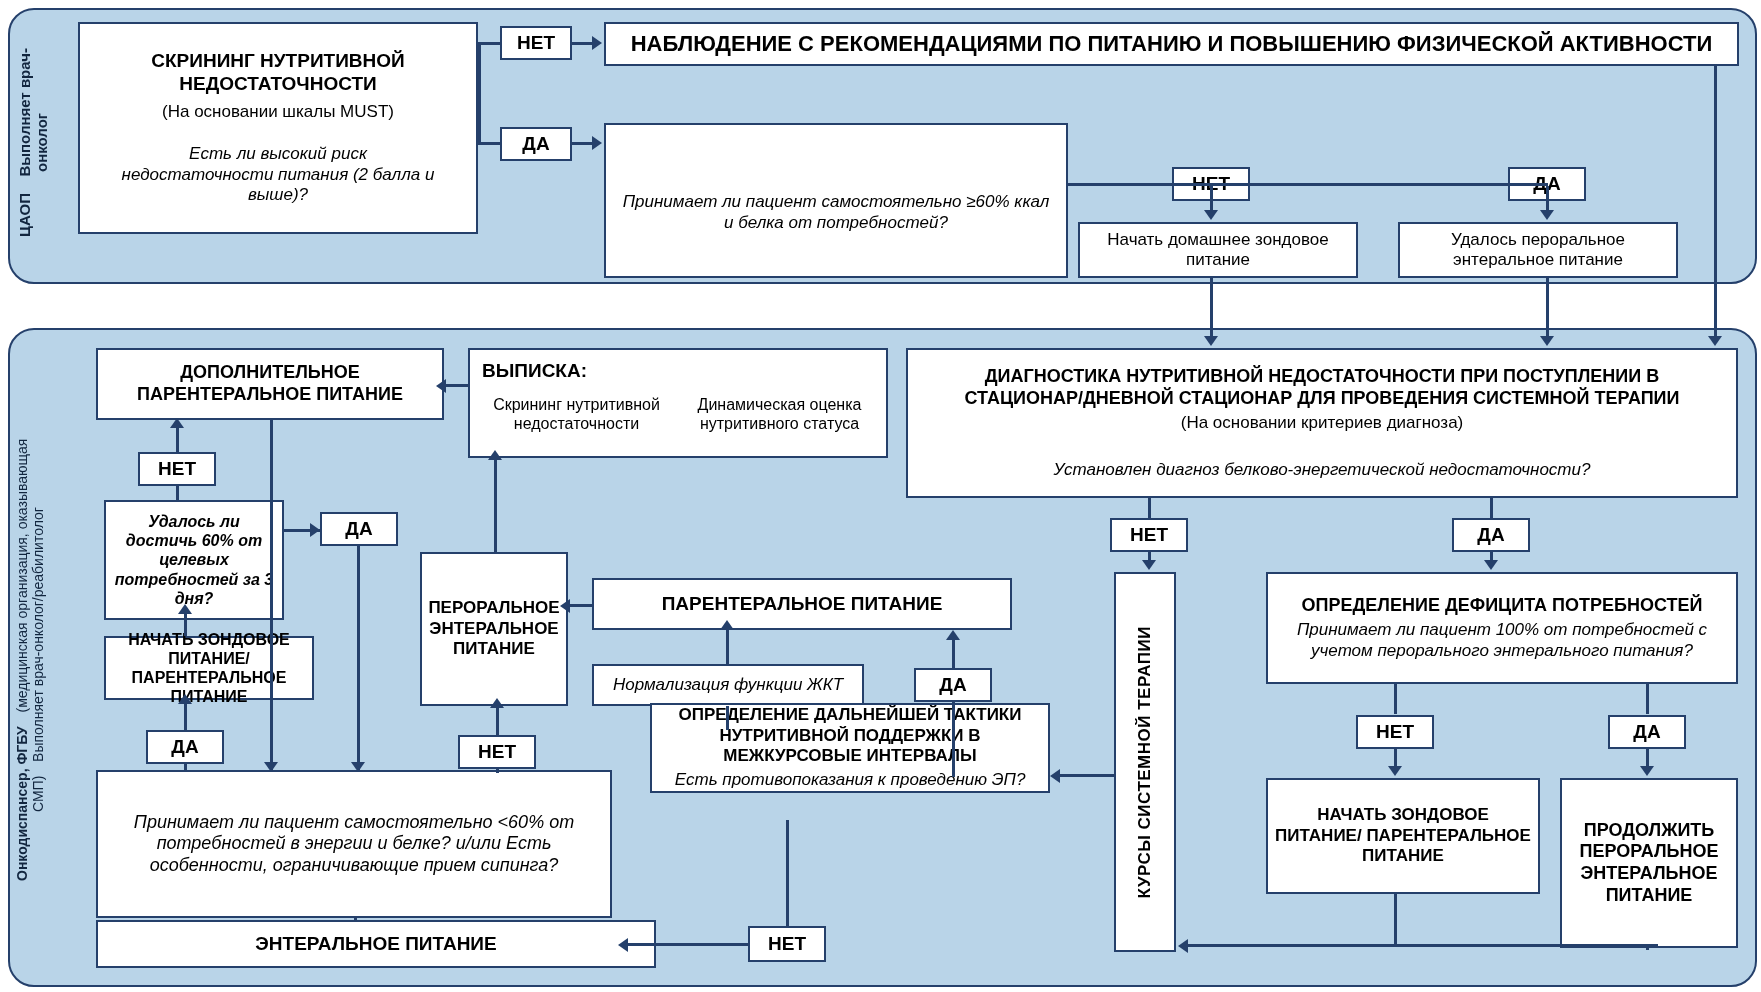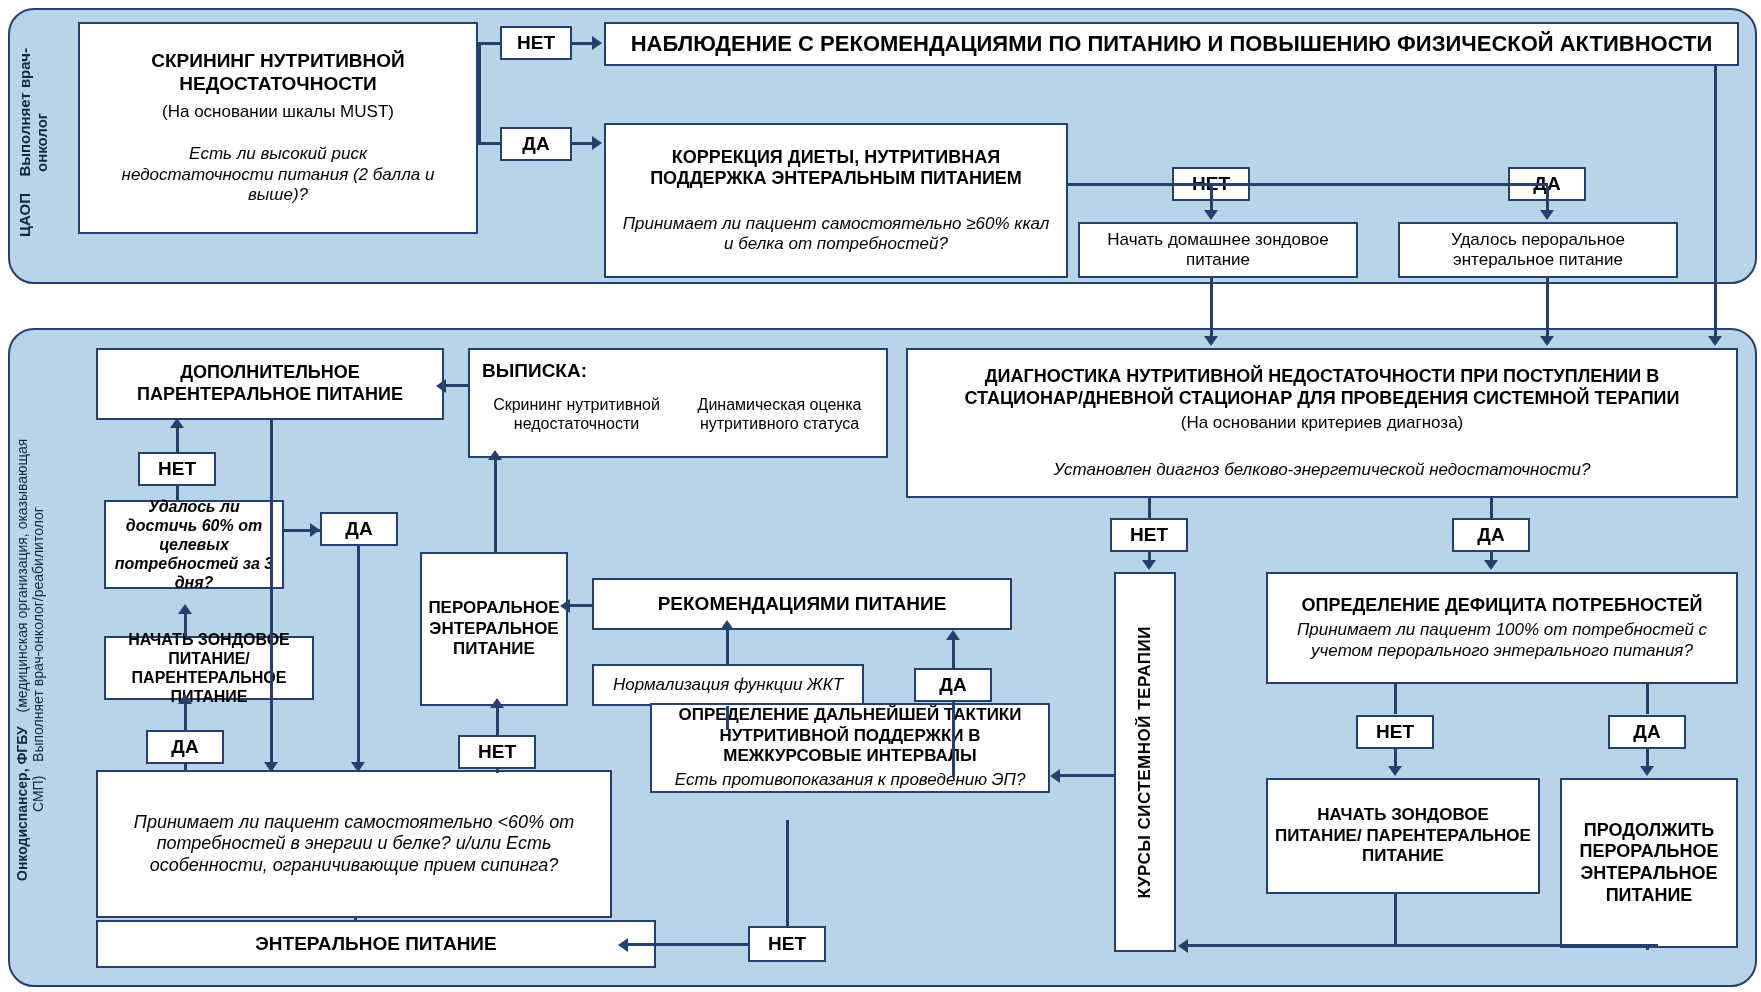--- a/index.html
+++ b/index.html
@@ -60,21 +60,20 @@
 
   <div class="tag" style="left:500px;top:127px;width:72px;height:34px;font-size:19px;">
     <span>ДА</span>
   </div>
 
   <div class="box" style="left:604px;top:22px;width:1135px;height:44px;">
     <div class="t" style="font-size:22px;">НАБЛЮДЕНИЕ С РЕКОМЕНДАЦИЯМИ ПО ПИТАНИЮ И ПОВЫШЕНИЮ ФИЗИЧЕСКОЙ АКТИВНОСТИ</div>
   </div>
 
   <div class="box" style="left:604px;top:123px;width:464px;height:155px;">
-    <div class="t" style="font-size:18px;padding:0 10px;">КОРРЕКЦИЯ ДИЕТЫ, НУТРИТИВНАЯ ПОДДЕРЖКА ЭНТЕРАЛЬНЫМ ПИТАНИЕМ</div>
     <div class="q" style="font-size:17px;margin-top:24px;padding:0 8px;">Принимает ли пациент самостоятельно ≥60% ккал и белка от потребностей?</div>
   </div>
 
   <div class="tag" style="left:1172px;top:167px;width:78px;height:34px;font-size:19px;">
     <span>НЕТ</span>
   </div>
   <div class="tag" style="left:1508px;top:167px;width:78px;height:34px;font-size:19px;">
     <span>ДА</span>
   </div>
 
@@ -109,21 +108,21 @@
   <div class="box" style="left:906px;top:348px;width:832px;height:150px;">
     <div class="t" style="font-size:18px;padding:0 12px;">ДИАГНОСТИКА НУТРИТИВНОЙ НЕДОСТАТОЧНОСТИ ПРИ ПОСТУПЛЕНИИ В СТАЦИОНАР/ДНЕВНОЙ СТАЦИОНАР ДЛЯ ПРОВЕДЕНИЯ СИСТЕМНОЙ ТЕРАПИИ</div>
     <div class="p" style="font-size:17px;margin-top:4px;">(На основании критериев диагноза)</div>
     <div class="q" style="font-size:17px;margin-top:26px;">Установлен диагноз белково-энергетической недостаточности?</div>
   </div>
 
   <div class="tag" style="left:138px;top:452px;width:78px;height:34px;font-size:19px;">
     <span>НЕТ</span>
   </div>
 
-  <div class="box" style="left:104px;top:500px;width:180px;height:89px;">
+  <div class="box" style="left:104px;top:500px;width:180px;height:120px;">
     <div class="q" style="font-size:16px;font-weight:bold;">Удалось ли достичь 60% от целевых потребностей за 3 дня?</div>
   </div>
 
   <div class="tag" style="left:320px;top:512px;width:78px;height:34px;font-size:19px;">
     <span>ДА</span>
   </div>
 
   <div class="box" style="left:104px;top:636px;width:210px;height:64px;">
     <div class="t" style="font-size:16px;">НАЧАТЬ ЗОНДОВОЕ ПИТАНИЕ/ ПАРЕНТЕРАЛЬНОЕ ПИТАНИЕ</div>
   </div>
@@ -134,21 +133,21 @@
 
   <div class="box" style="left:420px;top:552px;width:148px;height:154px;">
     <div class="t" style="font-size:17px;">ПЕРОРАЛЬНОЕ ЭНТЕРАЛЬНОЕ ПИТАНИЕ</div>
   </div>
 
   <div class="tag" style="left:458px;top:735px;width:78px;height:34px;font-size:19px;">
     <span>НЕТ</span>
   </div>
 
   <div class="box" style="left:592px;top:578px;width:420px;height:52px;">
-    <div class="t" style="font-size:19px;">РЕКОМЕНДАЦИЯМИ ПИТАНИЕ</div>
+    <div class="t" style="font-size:19px;">ПАРЕНТЕРАЛЬНОЕ ПИТАНИЕ</div>
   </div>
 
   <div class="box" style="left:592px;top:664px;width:272px;height:42px;">
     <div class="q" style="font-size:17px;">Нормализация функции ЖКТ</div>
   </div>
 
   <div class="tag" style="left:914px;top:668px;width:78px;height:34px;font-size:19px;">
     <span>ДА</span>
   </div>
 

